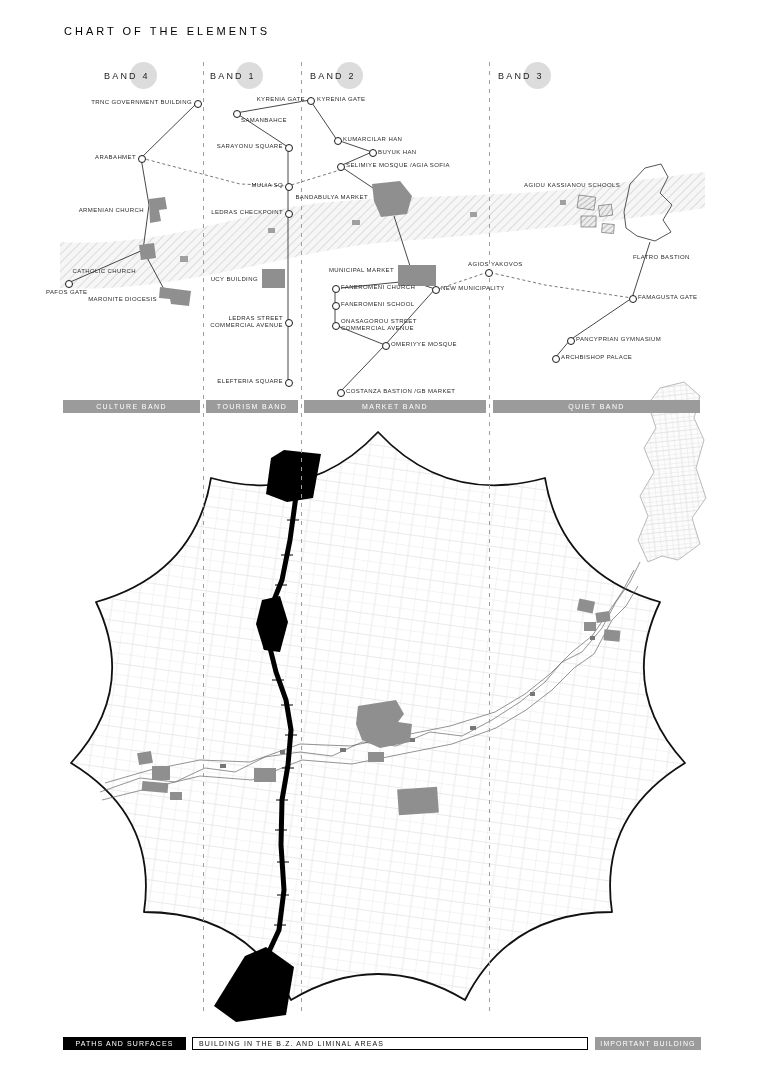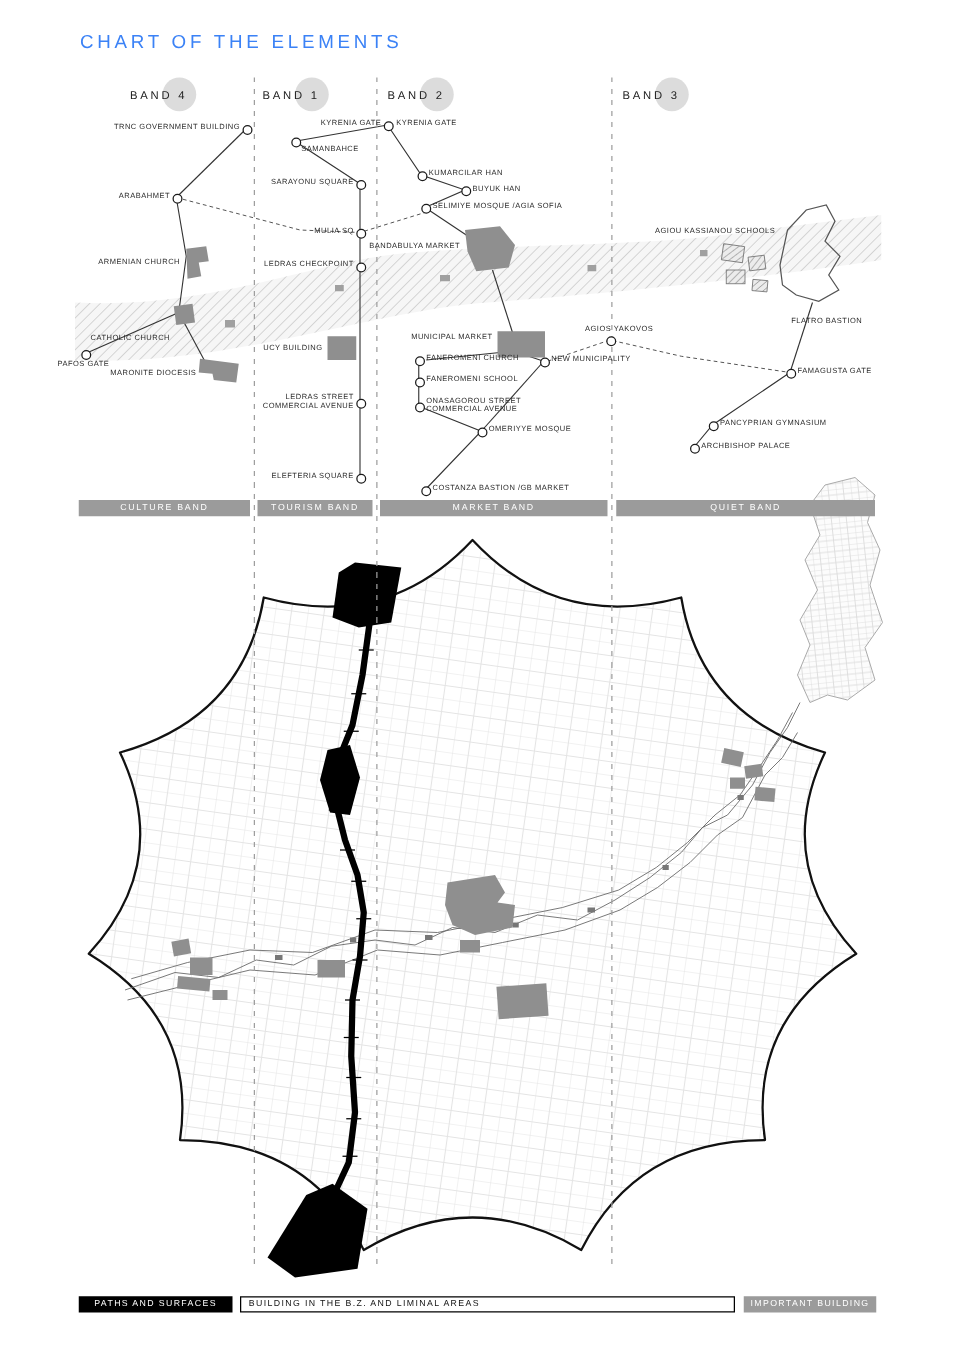--- a/index.html
+++ b/index.html
@@ -1,19 +1,19 @@
 <!DOCTYPE html>
 <html><head>
 <meta charset="utf-8">
 <style>
   html,body{margin:0;padding:0;background:#fff;}
   .canvas{position:relative;width:763px;height:1080px;background:#fff;overflow:hidden;
           font-family:"Liberation Sans",sans-serif;color:#2a2a2a;}
   svg.art{position:absolute;left:0;top:0;z-index:1;}
-  .title{position:absolute;left:64px;top:25px;font-size:15px;letter-spacing:3px;color:#3b82f6;z-index:5;}
+  .title{position:absolute;left:64px;top:25px;font-size:11px;letter-spacing:3px;color:#000000;z-index:5;}
   .band-header{position:absolute;top:62px;height:30px;z-index:4;}
   .band-circle{position:absolute;left:26px;top:0;width:27px;height:27px;border-radius:50%;background:#dcdcdc;}
   .band-label{position:absolute;left:0;top:9px;font-size:9px;letter-spacing:2.2px;color:#222;white-space:nowrap;z-index:1;}
   .divider{position:absolute;top:62px;width:1px;height:953px;z-index:2;
            background:repeating-linear-gradient(to bottom,#9e9e9e 0 4px,transparent 4px 9px);}
   .bar{position:absolute;top:400px;height:13px;background:#9b9b9b;color:#fff;font-size:7px;
        letter-spacing:1.4px;display:flex;align-items:center;justify-content:center;z-index:4;white-space:nowrap;}
   .nodes-layer{position:absolute;left:0;top:0;width:763px;height:1080px;z-index:3;}
   .marker{position:absolute;width:6px;height:6px;border:1px solid #1a1a1a;border-radius:50%;background:#fff;}
   .nlabel{position:absolute;font-size:6px;letter-spacing:.4px;line-height:7px;color:#2a2a2a;white-space:pre-line;}

